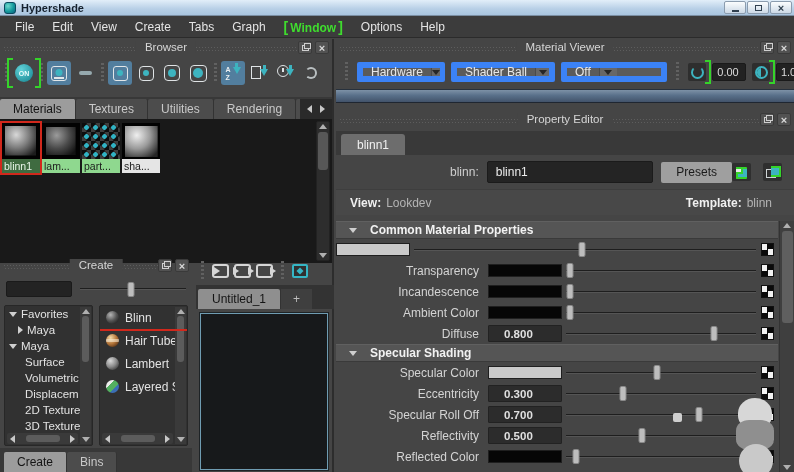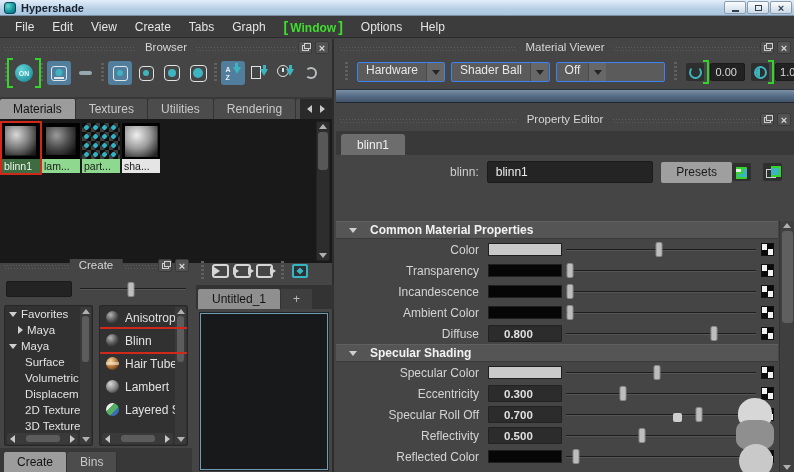--- a/index.html
+++ b/index.html
@@ -166,21 +166,21 @@
   .w-tabs { height:24px; background:#333; display:flex; align-items:flex-end; padding-left:2px; }
   .w-tab { height:20px; background:#8f8f8f; color:#141414; display:flex; align-items:center; padding:0 14px; font-size:12px; border-radius:2px 2px 0 0; }
   .w-tab-add { height:20px; background:#3f3f3f; color:#bdbdbd; display:flex; align-items:center; padding:0 12px; margin-left:1px; font-size:12px; }
   .w-canvas { position:absolute; left:4px; right:6px; top:56px; bottom:2px; background:#17191b;
     border:1px solid #6f9cb2; outline:1px solid #1e2326; }
 
   
   .right-col { position:absolute; left:336px; top:0; width:458px; height:433px; overflow:hidden; }
   .matviewer { height:50px; position:relative; }
   .mv-toolbar { height:30px; display:flex; align-items:center; padding-left:6px; gap:6px; }
-  .dd { height:20px; background:#5b5b5b; border:1px solid #3b82f6; border-radius:2px; display:flex; align-items:flex-start; }
+  .dd { height:20px; background:#5b5b5b; border:6px solid #3b82f6; border-radius:2px; display:flex; align-items:center; }
   .dd .lbl { padding:0 8px; font-size:12px; color:#e8e8e8; white-space:nowrap; }
   .dd .arr { width:18px; align-self:stretch; border-left:1px solid #4a4a4a; background:#676767; display:flex; align-items:center; justify-content:center; }
   .dd .arr i { width:0; height:0; border-left:4px solid transparent; border-right:4px solid transparent; border-top:5px solid #262626; }
   .dd1 { width:88px; } .dd2 { width:104px; } .dd3 { width:116px; }
   .mv-ico { width:18px; height:18px; background:#2e2e2e; border-radius:2px; position:relative; flex:none; }
   .ico-exposure::before { content:''; position:absolute; left:3px; top:3px; width:9px; height:9px; border:2px solid #3db4c0; border-radius:50%; border-top-color:transparent; }
   .ico-gamma::before { content:''; position:absolute; left:3px; top:3px; width:9px; height:9px; border:2px solid #3db4c0; border-radius:50%; background:linear-gradient(90deg,#3db4c0 50%, transparent 50%); background-clip:content-box; }
   .mv-val { height:18px; background:#222; border:1px solid #1a1a1a; border-radius:2px; color:#dcdcdc; font-size:11px;
     display:flex; align-items:center; padding:0 4px; }
   .v-exp { width:36px; } .v-gam { width:30px; margin-right:-10px; }
@@ -434,24 +434,20 @@
                 <div class="sp"></div>
                 <i class="tri tri-down-s"></i>
               </div>
               <div class="list-hscroll" style="left:2px;right:14px;bottom:1px;position:absolute;">
                 <i class="tri tri-left-s"></i>
                 <div class="thumb"></div>
                 <i class="tri tri-right-s"></i>
               </div>
             </div>
             <div class="listbox" id="create-nodes">
-              <div class="node-row">
-                  <i class="sphere-i si-dark"></i>
-                  <span>Anisotrop</span>
-                </div>
                 <div class="node-row annot-red">
                   <i class="sphere-i si-dark"></i>
                   <span>Blinn</span>
                 </div>
                 <div class="node-row">
                   <i class="sphere-i si-hair"></i>
                   <span>Hair Tube</span>
                 </div>
                 <div class="node-row">
                   <i class="sphere-i si-gray"></i>
@@ -566,29 +562,32 @@
         </div>
         <div class="pe-namerow">
           <span class="pe-typelabel">blinn:</span>
           <div class="pe-nameinput">blinn1</div>
           <div class="presets-btn">Presets</div>
           <div class="pe-icons">
             <div class="pe-ico ico-node1 gbr"></div>
             <div class="pe-ico ico-node2 gbr"></div>
           </div>
         </div>
+        <div class="pe-inforow">
+          <span class="pe-view"><b>View:</b><span>Lookdev</span></span>
+          <span class="pe-template"><b>Template:</b><span>blinn</span></span>
+        </div>
 
         <div class="pe-content" id="pe-content">
             <div class="psection">
               <div class="psec-header">
                 <i class="tri tri-down"></i>
                 <span class="psec-title">Common Material Properties</span>
               </div>
               <div class="prow">
-                <span class="plabel">Color</span>
                 <div class="pswatch" style="background: rgb(201, 201, 201);"></div>
                 <div class="pslider">
                   <div class="ptrack"></div>
                   <div class="phandle" style="left: 49%;"></div>
                 </div>
                 <div class="pchecker"></div>
               </div>
               <div class="prow">
                 <span class="plabel">Transparency</span>
                 <div class="pswatch" style="background: rgb(6, 6, 6);"></div>

